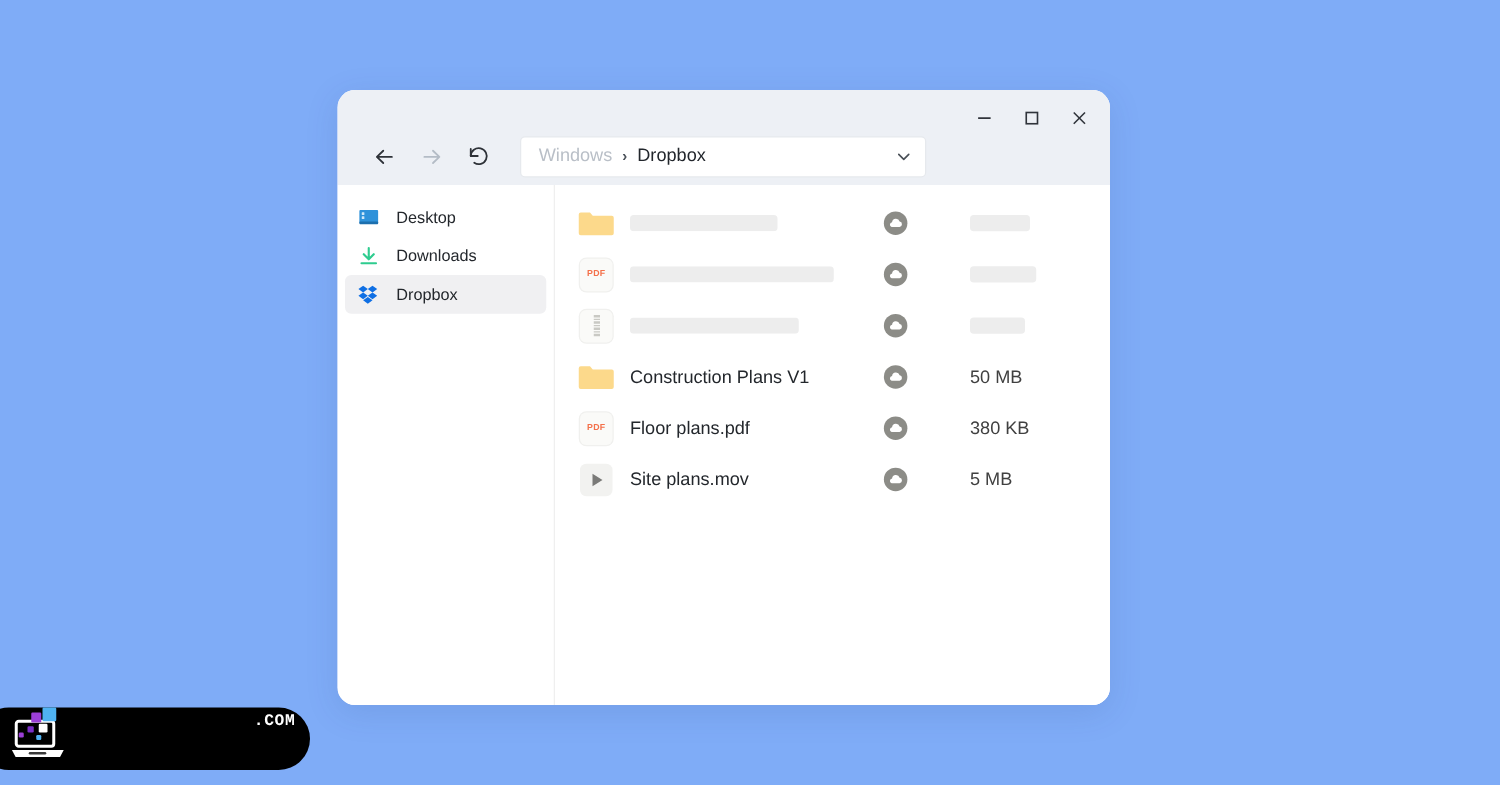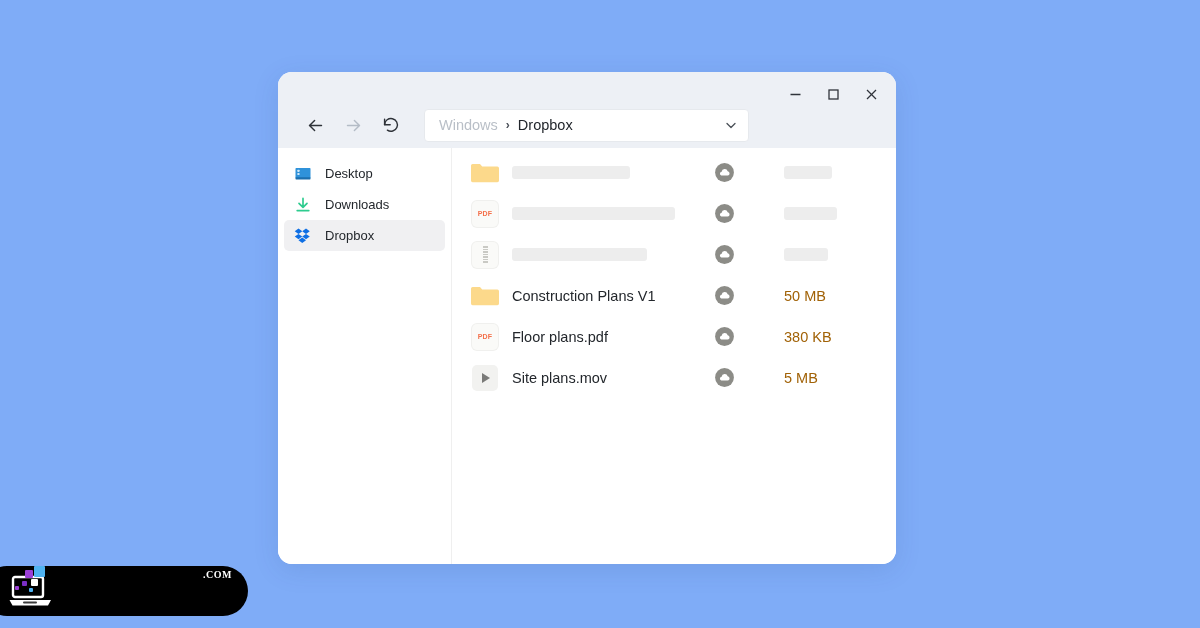--- a/index.html
+++ b/index.html
@@ -21,21 +21,20 @@
     left: 270px;
     top: 72px;
     width: 618px;
     height: 492px;
     background: #ffffff;
     border-radius: 14px;
     overflow: hidden;
     box-shadow: 0 6px 26px rgba(40, 70, 130, 0.13);
     display: flex;
     flex-direction: column;
-    margin-left: 8px;
   }
 
   
   .titlebar {
     background: #EDF0F5;
     height: 76px;
     position: relative;
     flex: 0 0 auto;
   }
   .win-controls {
@@ -147,21 +146,21 @@
   }
   .side-label {
     font-size: 13px;
     color: #23272c;
     white-space: nowrap;
   }
 
   
   .filelist {
     flex: 1 1 auto;
-    padding: 4px 0 0 0;
+    padding: 10px 0 0 0;
     min-width: 0;
   }
   .file-row {
     display: flex;
     align-items: center;
     height: 41px;
     padding-left: 18px;
     box-sizing: border-box;
   }
   .f-icon {
@@ -187,21 +186,21 @@
     display: flex;
     align-items: center;
     justify-content: flex-start;
     margin-left: 6px;
   }
   .f-size {
     flex: 0 0 auto;
     width: 100px;
     margin-left: 28px;
     font-size: 14.5px;
-    color: #a16207;
+    color: #404040;
     white-space: nowrap;
   }
 
   
   .sk {
     background: #EDEDED;
     border-radius: 3px;
     height: 13px;
     display: block;
   }
@@ -296,22 +295,22 @@
     font-style: italic;
     color: #ffffff;
     letter-spacing: -0.5px;
     line-height: 34px;
     white-space: nowrap;
   }
   .wm-dotcom {
     position: absolute;
     left: 203px;
     top: 9px;
-    font-family: Liberation Serif, serif;
-    font-size: 10px;
+    font-family: Liberation Mono, monospace;
+    font-size: 13px;
     font-weight: bold;
     color: #ffffff;
     letter-spacing: 0.5px;
   }
   .wm-pix {
     position: absolute;
     display: block;
     border-radius: 1px;
   }
 </style>

